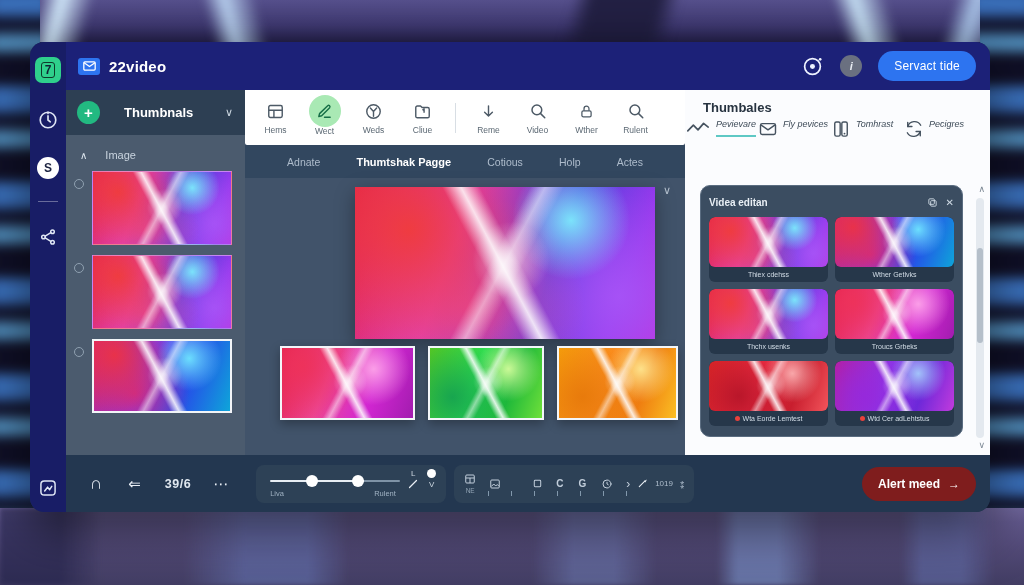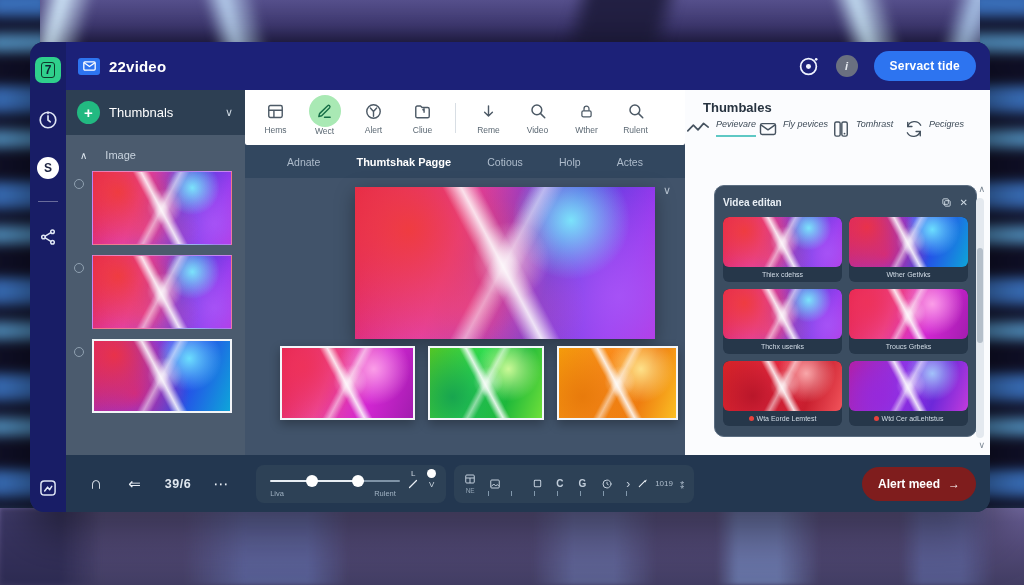--- a/index.html
+++ b/index.html
@@ -49,29 +49,29 @@
 
   .topbar { position:absolute; left:36px; top:0; width:924px; height:48px; background:#1c2178;
     display:flex; align-items:center; color:#fff; }
   .mail-badge { width:22px; height:17px; background:#2d74f0; border-radius:3px; margin-left:12px;
     display:flex; align-items:center; justify-content:center; }
   .brand { font-size:15px; font-weight:bold; margin-left:9px; letter-spacing:.2px; }
   .topbar .spacer { flex:1; }
   .tb-ic { color:#eef2ff; margin-right:16px; position:relative; }
   .info-circle { width:22px; height:22px; border-radius:50%; background:#6a7080; color:#e8ecf2;
     font-size:11px; font-weight:bold; font-style:italic; display:flex; align-items:center; justify-content:center; margin-right:16px; }
-  .service-btn { background:#2d74f0; color:#fff; font-size:12px; font-weight:bold;
+  .service-btn { background:#2d74f0; color:#fff; font-size:12px; font-weight:normal;
     border:none; border-radius:16px; padding:8px 16px; margin-right:14px; letter-spacing:.2px; }
 
   
   .left-panel { position:absolute; left:36px; top:48px; width:179px; height:365px; background:#4b5b6e; }
   .lp-header { height:45px; background:#2d3f53; display:flex; align-items:center; color:#fff; }
   .plus-circle { width:23px; height:23px; border-radius:50%; background:#22b981; color:#fff;
     font-size:15px; font-weight:bold; display:flex; align-items:center; justify-content:center; margin-left:11px; }
-  .lp-title { font-size:13px; font-weight:normal; margin-left:9px;text-align:center; }
+  .lp-title { font-size:13px; font-weight:bold; margin-left:24px;text-align:center; }
   .lp-header .chev { margin-left:auto; margin-right:12px; color:#cdd8e2; font-size:11px; }
   .lp-image-row { display:flex; align-items:center; color:#c9d4df; margin:14px 0 10px 14px; font-size:11px; }
   .lp-image-row .chev { font-size:10px; margin-right:18px; color:#dfe8f0; }
   .lp-thumb-row { position:relative; margin:0 0 10px 26px; }
   .radio { position:absolute; left:-18px; top:8px; width:10px; height:10px; border-radius:50%; border:1.5px solid #8fa0b0; }
   .lp-thumb { width:140px; height:74px; border-radius:8px; border:1px solid rgba(255,255,255,.35); }
   .lp-thumb.selected { border:2px solid #f2f5f8; }
   .lp-scroll { position:absolute; right:-8px; top:95px; width:7px; height:250px; background:#273748; border-radius:4px; }
 
   
@@ -93,21 +93,21 @@
   .variant { height:74px; border-radius:8px; border:2px solid #f3f6f9; box-shadow:0 4px 10px rgba(0,0,0,.3); }
   .v1 { width:135px; } .v2 { width:116px; } .v3 { width:121px; }
 
   
   .right-panel { position:absolute; left:655px; top:48px; width:305px; height:365px; background:#fbfcfe; }
   .rp-title { font-size:13px; font-weight:bold; color:#273340; margin:10px 0 0 18px; }
   .rp-tabs { display:flex; margin-top:2px; }
   .rp-tab { width:73px; display:flex; align-items:flex-start; gap:5px; color:#45525f; padding-top:2px;font-style:italic; }
   .rp-tab .t-label { font-size:9px; color:#3d4a57; }
   .rp-tab.active .t-label { border-bottom:2px solid #5ec8c4; padding-bottom:6px; margin-bottom:-8px; }
-  .rp-card { position:absolute; left:29px; top:95px; width:263px; height:252px; background:#3b4d61;
+  .rp-card { position:absolute; left:15px; top:95px; width:263px; height:252px; background:#3b4d61;
     border-radius:10px; border:1px solid #5b6d81; padding:6px 8px 8px; }
   .rp-card-head { display:flex; align-items:center; color:#e9eff5; height:20px; }
   .rp-card-title { font-size:10px; font-weight:bold; }
   .rp-card-head .hic { margin-left:auto; color:#cfdae4; display:flex; gap:8px; align-items:center; font-size:10px; }
   .rp-grid { display:grid; grid-template-columns:1fr 1fr; gap:7px; margin-top:5px; }
   .cell { border-radius:6px; overflow:hidden; background:#26374a; }
   .cell .img { height:50px; }
   .cell .cap { height:15px; display:flex; align-items:center; justify-content:center; gap:3px;
     font-size:7px; color:#d3dde7; white-space:nowrap; overflow:hidden; }
   .rec-dot { width:5px; height:5px; border-radius:50%; background:#e8413c; flex:0 0 auto; }
@@ -297,21 +297,21 @@
           </span>
         <span class="t-label">Wect</span>
       </div>
       <div class="tool">
         <span class="t-ic">
             <svg width="19" height="19" viewBox="0 0 24 24" fill="none" stroke="currentColor" stroke-width="1.8" stroke-linecap="round">
               <circle cx="12" cy="12" r="8.5"></circle>
               <path d="M12 12L8 7.5M12 12l4-4.5M12 12v6"></path>
             </svg>
           </span>
-        <span class="t-label">Alert</span>
+        <span class="t-label">Weds</span>
       </div>
       <div class="tool">
         <span class="t-ic">
             <svg width="19" height="19" viewBox="0 0 24 24" fill="none" stroke="currentColor" stroke-width="1.8" stroke-linejoin="round">
               <path d="M3.5 7a2 2 0 0 1 2-2h4l2 2h7a2 2 0 0 1 2 2v9a2 2 0 0 1-2 2h-13a2 2 0 0 1-2-2z"></path>
               <path d="M12 10.5l2-2v5"></path>
             </svg>
           </span>
         <span class="t-label">Cliue</span>
       </div>

